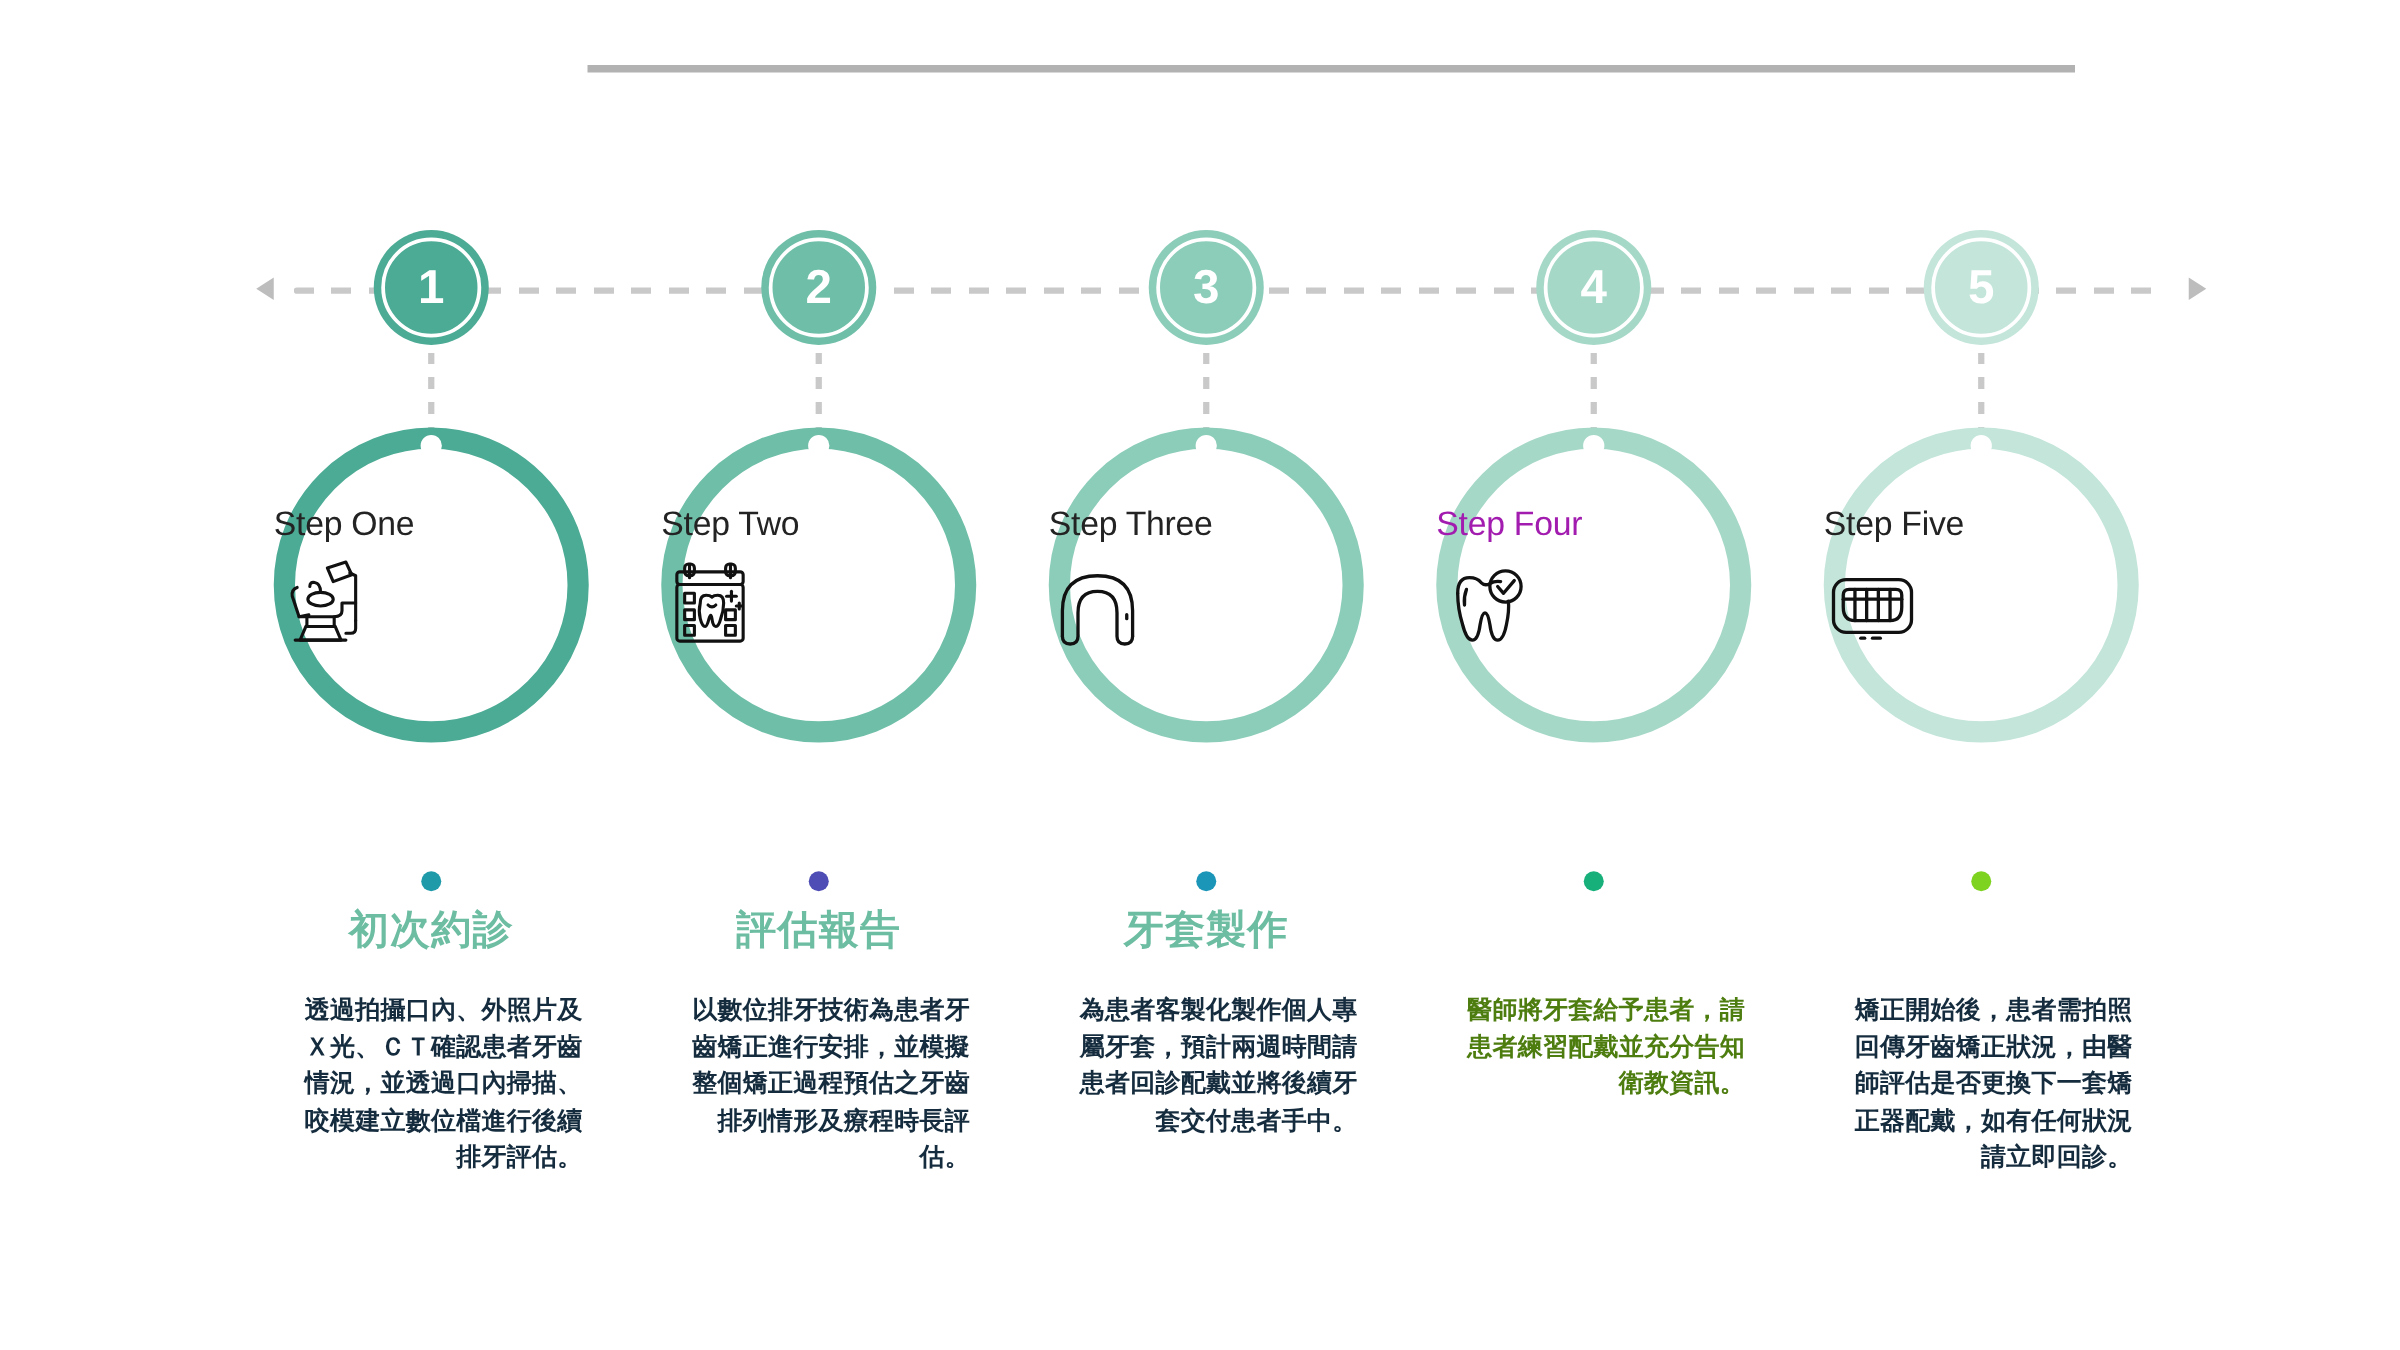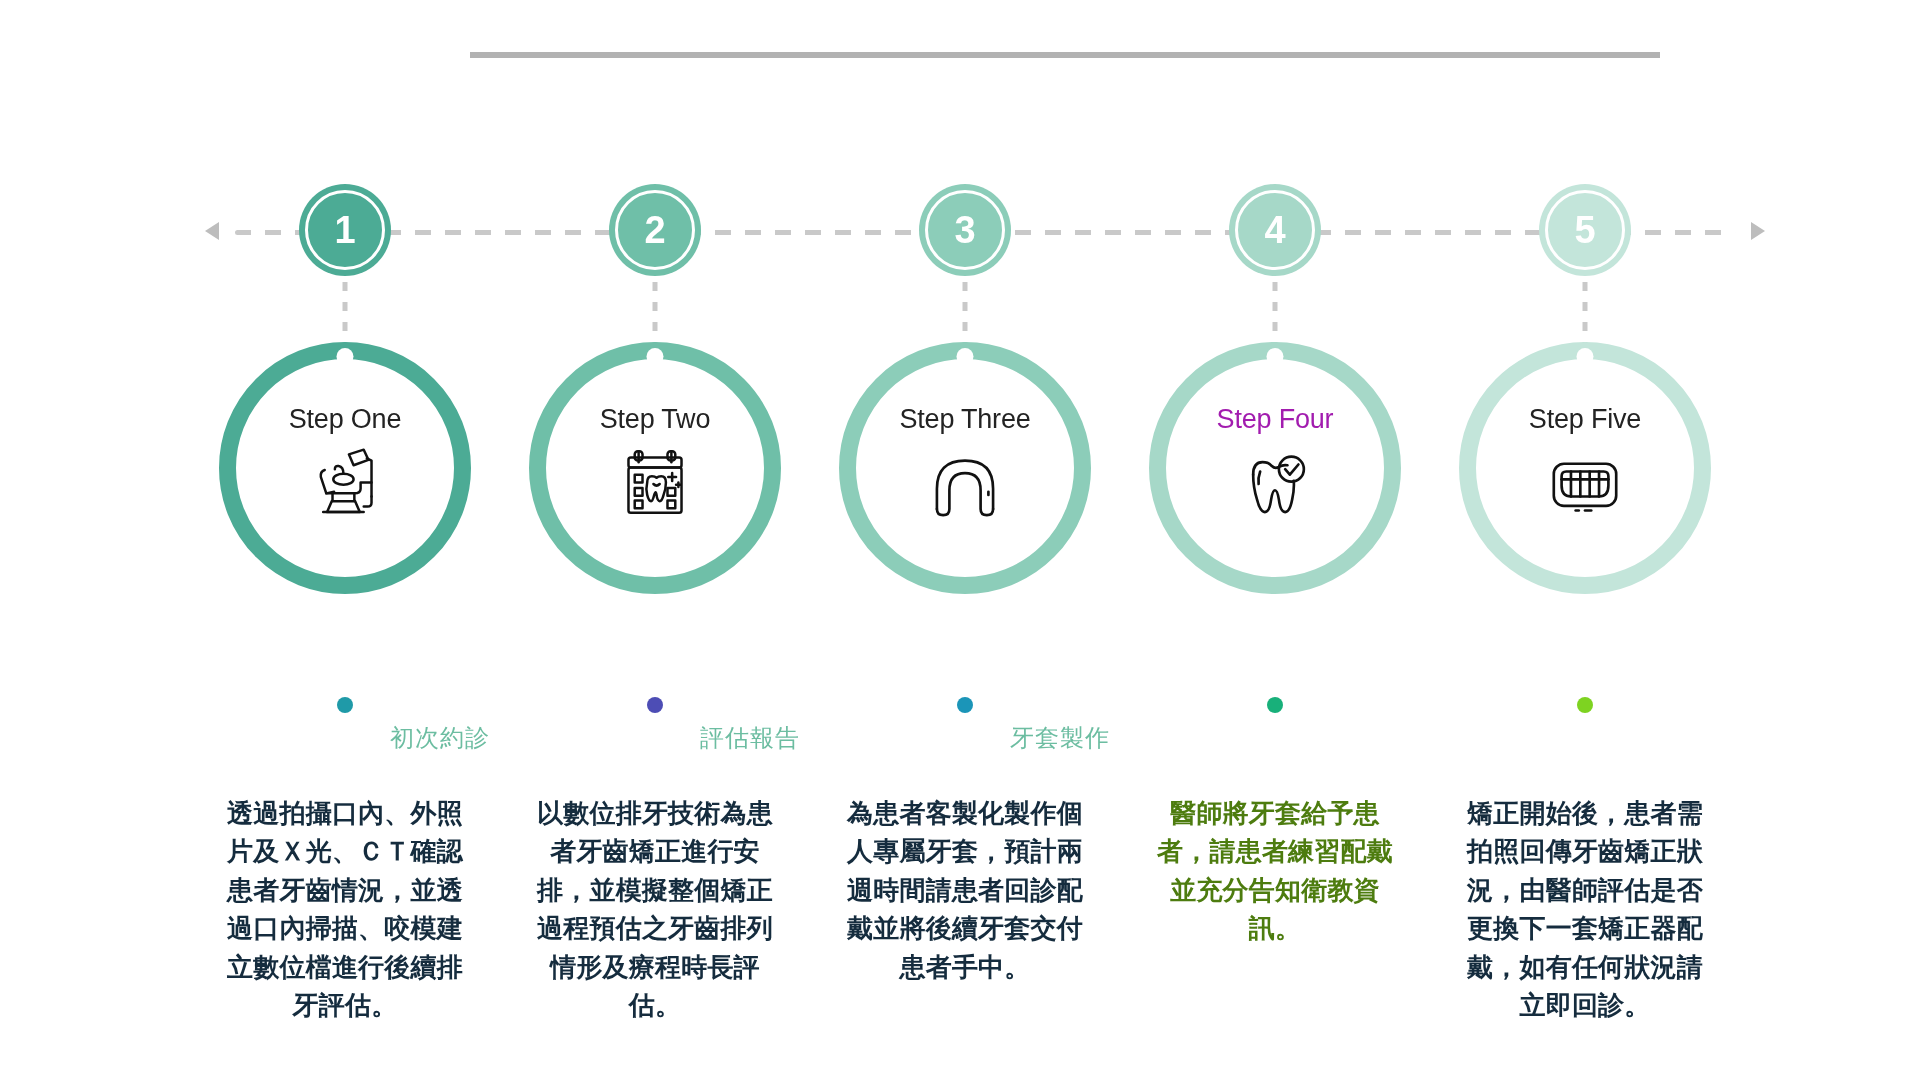--- a/index.html
+++ b/index.html
@@ -118,21 +118,20 @@
     top: 6px; left: 50%;
     transform: translateX(-50%);
     width: 17px; height: 17px;
     border-radius: 50%;
     background: #ffffff;
   }
   .ring-inner {
     position: absolute; inset: 0;
     display: flex;
     flex-direction: column;
-    align-items: center;
     justify-content: flex-start;
     padding-top: 62px;
   }
   .step-label {
     color: #232323;
     font-size: 27px;
     font-weight: 500;
     letter-spacing: -0.2px;
     white-space: nowrap;
   }
@@ -149,38 +148,38 @@
     top: 697px; left: 50%;
     transform: translateX(-50%);
     width: 16px; height: 16px;
     border-radius: 50%;
   }
 
   
   .cn-title {
     position: absolute;
     top: 724px; left: 0; right: 0;
-    text-align: right;
-    font-size: 24px;
-    font-weight: normal;
+    text-align: center;
+    font-size: 32px;
+    font-weight: bold;
     letter-spacing: 1px;
     line-height: 1.2;
   }
 
   
   .cn-body {
     position: absolute;
     top: 794px; left: 50%;
     transform: translateX(-50%);
     width: 242px;
     color: #152c3e;
-    font-size: 26px;
+    font-size: 20px;
     font-weight: bold;
     line-height: 1.48;
-    text-align: center;
+    text-align: right;
     letter-spacing: 0.2px;
   }
 </style>
 </head>
 <body>
 
 <div id="stage">
 
   <div class="top-rule" style="background: rgb(178, 178, 178);"></div>
 

